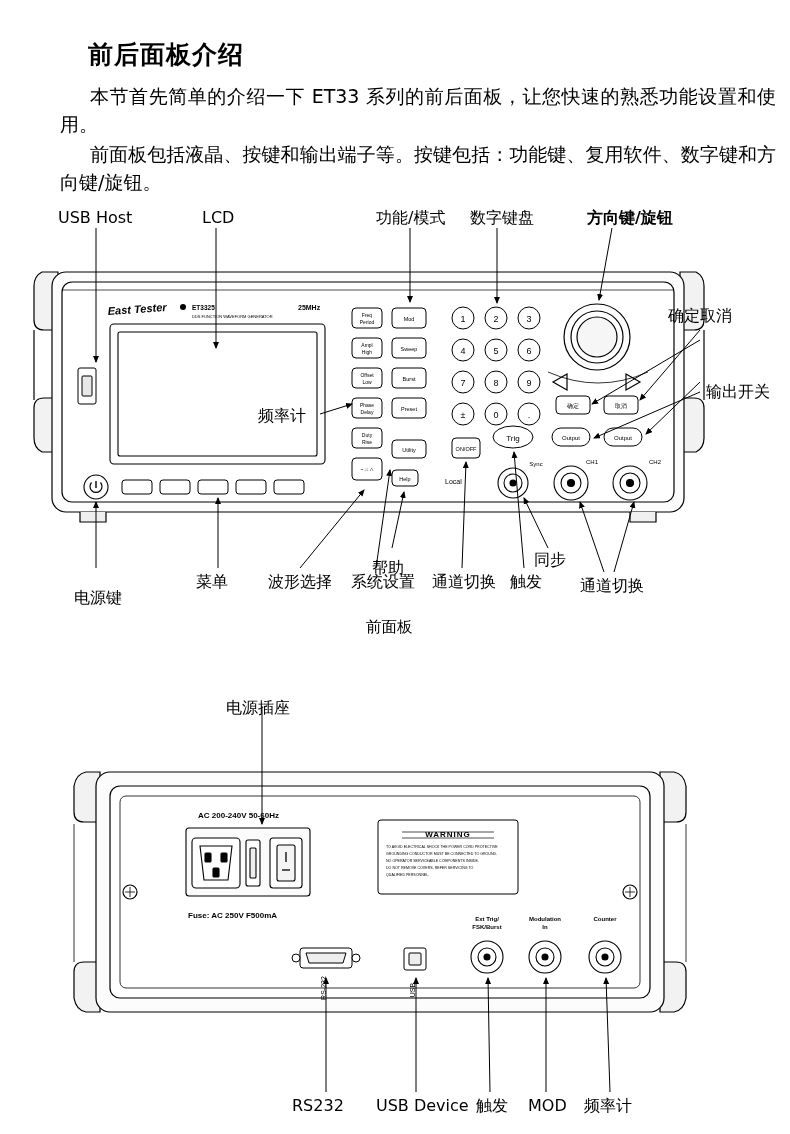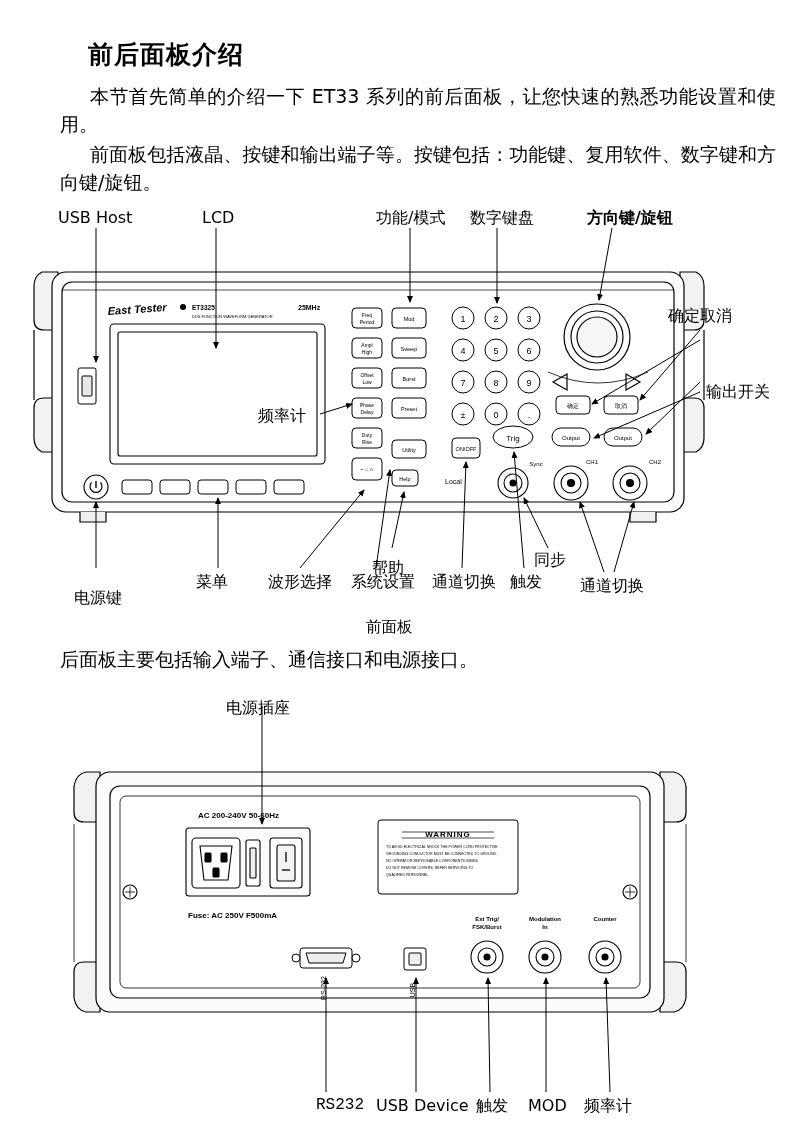--- a/index.html
+++ b/index.html
@@ -29,21 +29,20 @@
 </style>
 </head>
 <body>
 
 <div class="pg">
 
   <h1 class="title">前后面板介绍</h1>
 
   <p class="para" id="p1">本节首先简单的介绍一下 ET33 系列的前后面板，让您快速的熟悉功能设置和使用。</p>
   <p class="para" id="p2">前面板包括液晶、按键和输出端子等。按键包括：功能键、复用软件、数字键和方向键/旋钮。</p>
-  <p class="para" id="p3">后面板主要包括输入端子、通信接口和电源接口。</p>
 
   <div class="caption" id="cap-front">前面板</div>
 
   <svg class="over" viewBox="0 0 790 1134">
     <defs>
       <marker id="arrow" markerWidth="8" markerHeight="8" refX="6" refY="3" orient="auto">
         <path d="M0,0 L7,3 L0,6 z" fill="#000"></path>
       </marker>
     </defs>
 
@@ -353,19 +352,19 @@
       <path d="M262,706 L262,824"></path>
       <path d="M326,1092 L326,978"></path>
       <path d="M416,1092 L416,978"></path>
       <path d="M490,1092 L488,978"></path>
       <path d="M546,1092 L546,978"></path>
       <path d="M610,1092 L606,978"></path>
     </g>
   </svg>
 
   <div class="lbl" style="left:226px;top:686px;margin-top:12px;">电源插座</div>
-  <div class="lbl" style="left:316px;top:1096px;font-family:Liberation Mono, monospace;">RS232</div>
+  <div class="lbl" style="left:292px;top:1096px;">RS232</div>
   <div class="lbl" style="left:376px;top:1096px;">USB Device</div>
   <div class="lbl" style="left:476px;top:1096px;">触发</div>
   <div class="lbl" style="left:528px;top:1096px;">MOD</div>
   <div class="lbl" style="left:584px;top:1096px;">频率计</div>
 
 </div>
 
 </body></html>

